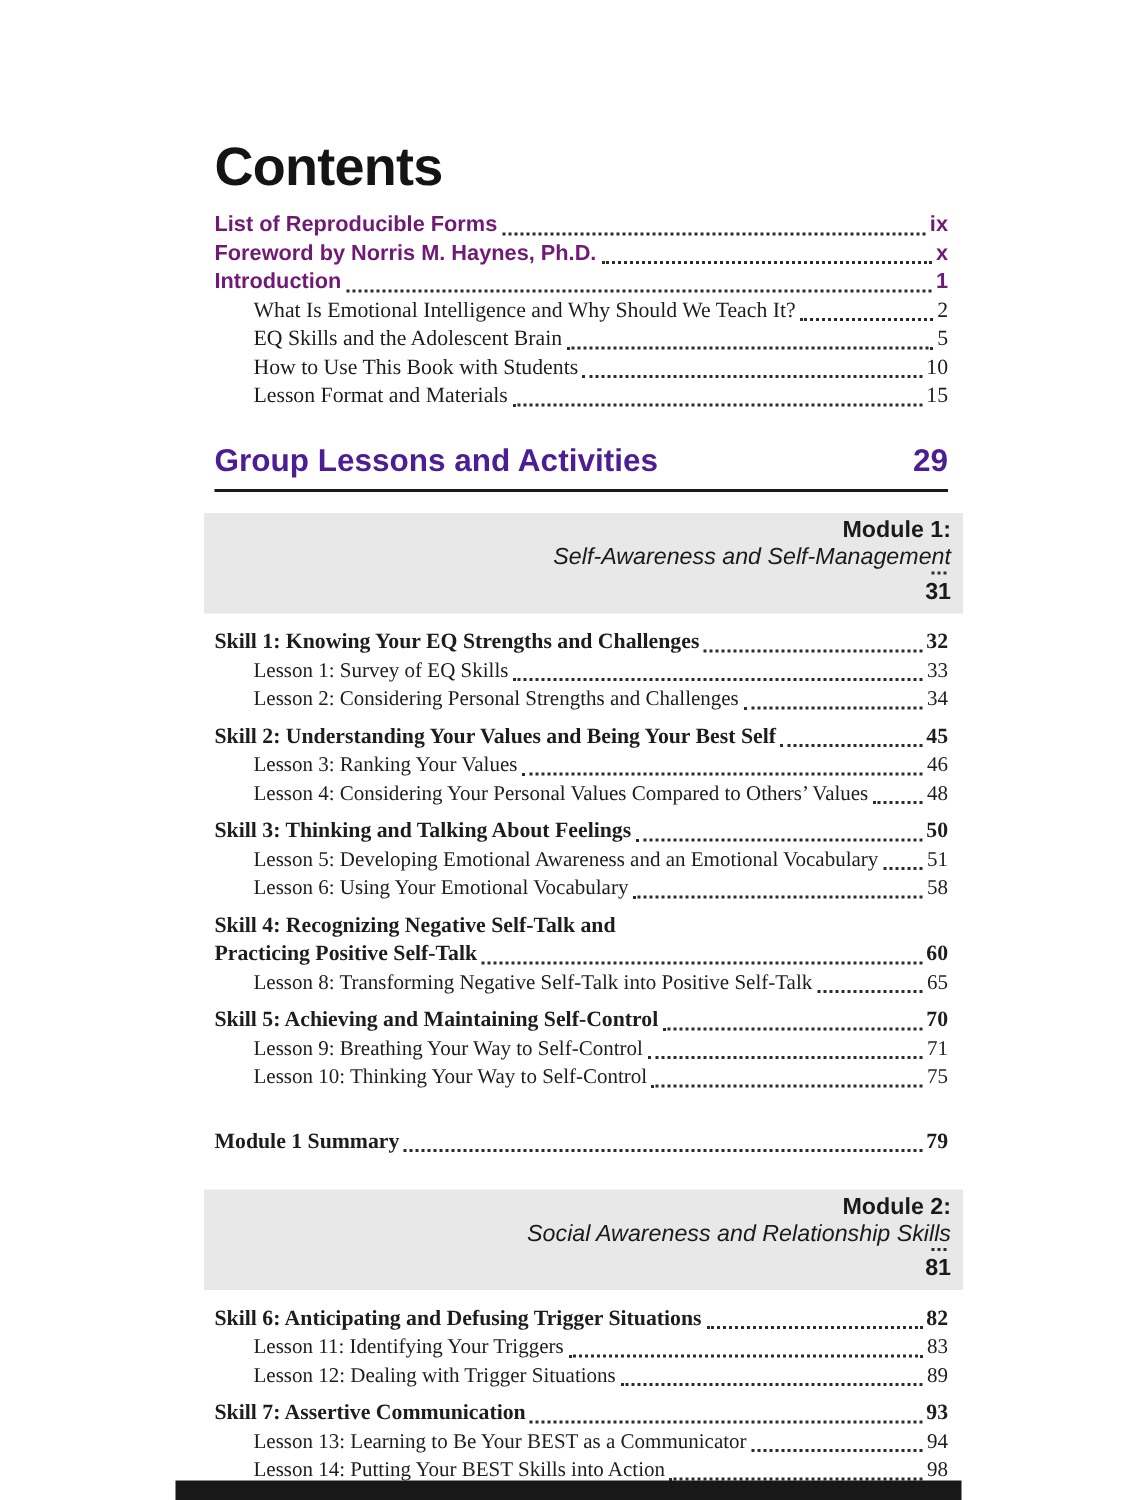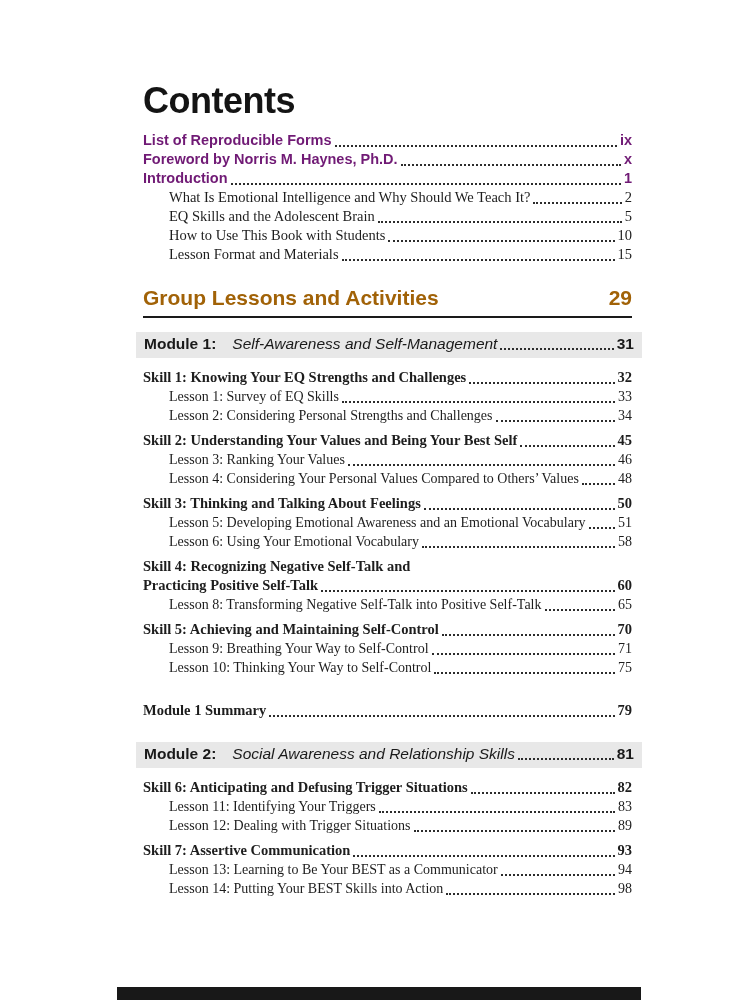--- a/index.html
+++ b/index.html
@@ -1,37 +1,37 @@
 <!DOCTYPE html>
 <html><head>
 <meta charset="utf-8">
 <style>
   * { margin:0; padding:0; box-sizing:border-box; }
   html,body { width:755px; height:1000px; background:#ffffff; }
   body { font-family:"Liberation Serif", serif; color:#1d1d1d; position:relative; overflow:hidden; }
 
-  .content { position:absolute; left:143px; top:80px; width:489px; }
+  .content { position:absolute; left:143px; top:90px; width:489px; }
 
   .title { font-family:"Liberation Sans", sans-serif; font-weight:bold; font-size:36px;
            letter-spacing:-0.5px; color:#141414; margin-bottom:9px; }
 
   .row { display:flex; align-items:flex-end; }
   .lbl { white-space:normal; }
   .leader { flex:1 1 auto; min-width:10px; border-bottom:2px dotted #2c2c2c; margin:0 3px 3px 3px; }
   .pg { white-space:nowrap; }
 
   .fm-row { font-family:"Liberation Sans", sans-serif; font-weight:bold; font-size:14.5px; line-height:19px; color:#701a75; }
   .sub-row { font-size:14.5px; line-height:19px; padding-left:26px; }
 
   .section-row { display:flex; justify-content:space-between; align-items:flex-end; margin-top:22px;
-                 font-family:"Liberation Sans", sans-serif; font-weight:bold; font-size:21px; color:#a16207; }
+                 font-family:"Liberation Sans", sans-serif; font-weight:bold; font-size:21px; color:#4c1d95; }
   .section-rule { border-bottom:2px solid #1a1a1a; margin-top:6px; }
 
   .module-bar { display:flex; align-items:flex-end; background:#e8e8e8; margin:14px -10px 10px -7px;
-                padding:3px 8px 5px 8px; font-family:"Liberation Sans", sans-serif; font-size:15.5px; color:#1a1a1a; }
+                padding:3px 8px 5px 8px; font-family:"Liberation Sans", sans-serif; font-size:15.5px; color:#1a1a1a;flex-direction:column; }
   .module-prefix { font-weight:bold; }
   .module-title { margin-left:16px;font-style:italic; }
   .module-page { font-weight:bold; }
   .module2-gap { margin-top:22px; }
 
   .skill-row, .skill-line1 { font-weight:bold; font-size:14.5px; line-height:19px; }
   .skill-top { margin-top:6px; }
   .lesson-row { font-size:14px; line-height:19px; padding-left:26px;justify-content:center; }
   .summary-row { font-weight:bold; font-size:14.5px; line-height:19px; margin-top:24px; }
 

